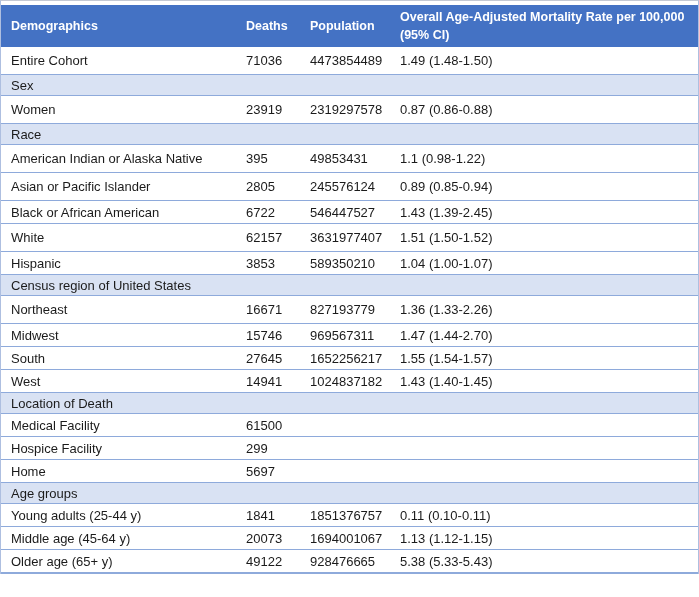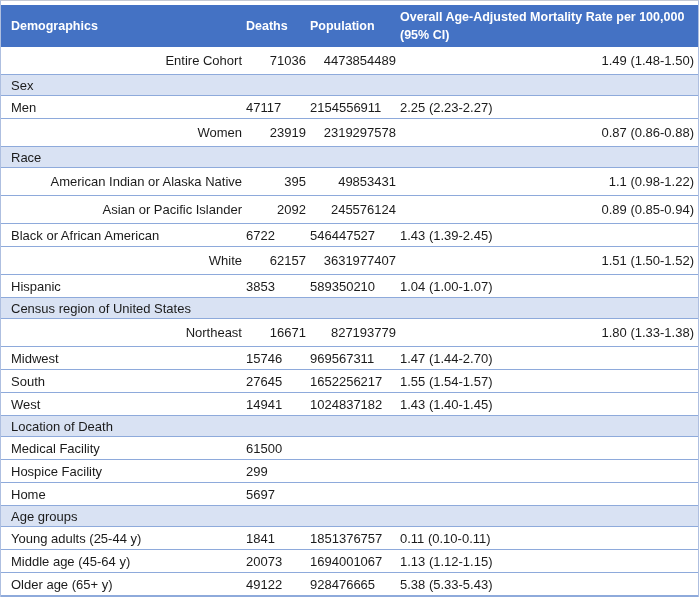--- a/index.html
+++ b/index.html
@@ -48,21 +48,21 @@
   thead th.first{padding-left:10px;margin-left:40px;}
   tbody td{
     font-size:13px;
     vertical-align:middle;
     border-bottom:1px solid var(--line);
     padding:0 4px 0 0;
     height:22px;
     white-space:nowrap;
     overflow:hidden;
   }
-  tbody tr.tall td{height:27px;text-align:right;}
+  tbody tr.tall td{height:27px;}
   tbody td.c0{padding-left:10px;}
   tbody tr.section td{
     background:var(--band-bg);
     height:20px;
     padding-left:10px;
   }
   tbody tr:last-child td{border-bottom:2px solid var(--line);}
 </style>
 </head>
 <body>
@@ -86,44 +86,38 @@
     <tbody id="table-body">
         <tr class="tall">
           <td class="c0">Entire Cohort</td>
           <td class="c1">71036</td>
           <td class="c2">4473854489</td>
           <td class="c3">1.49 (1.48-1.50)</td>
         </tr>
         <tr class="section">
           <td colspan="4">Sex</td>
         </tr>
-        <tr class="">
-          <td class="c0">Men</td>
-          <td class="c1">47117</td>
-          <td class="c2">2154556911</td>
-          <td class="c3">2.25 (2.23-2.27)</td>
-        </tr>
         <tr class="tall">
           <td class="c0">Women</td>
           <td class="c1">23919</td>
           <td class="c2">2319297578</td>
           <td class="c3">0.87 (0.86-0.88)</td>
         </tr>
         <tr class="section">
           <td colspan="4">Race</td>
         </tr>
         <tr class="tall">
           <td class="c0">American Indian or Alaska Native</td>
           <td class="c1">395</td>
           <td class="c2">49853431</td>
           <td class="c3">1.1 (0.98-1.22)</td>
         </tr>
         <tr class="tall">
           <td class="c0">Asian or Pacific Islander</td>
-          <td class="c1">2092</td>
+          <td class="c1">2805</td>
           <td class="c2">245576124</td>
           <td class="c3">0.89 (0.85-0.94)</td>
         </tr>
         <tr class="">
           <td class="c0">Black or African American</td>
           <td class="c1">6722</td>
           <td class="c2">546447527</td>
           <td class="c3">1.43 (1.39-2.45)</td>
         </tr>
         <tr class="tall">
@@ -138,21 +132,21 @@
           <td class="c2">589350210</td>
           <td class="c3">1.04 (1.00-1.07)</td>
         </tr>
         <tr class="section">
           <td colspan="4">Census region of United States</td>
         </tr>
         <tr class="tall">
           <td class="c0">Northeast</td>
           <td class="c1">16671</td>
           <td class="c2">827193779</td>
-          <td class="c3">1.80 (1.33-1.38)</td>
+          <td class="c3">1.36 (1.33-2.26)</td>
         </tr>
         <tr class="">
           <td class="c0">Midwest</td>
           <td class="c1">15746</td>
           <td class="c2">969567311</td>
           <td class="c3">1.47 (1.44-2.70)</td>
         </tr>
         <tr class="">
           <td class="c0">South</td>
           <td class="c1">27645</td>

